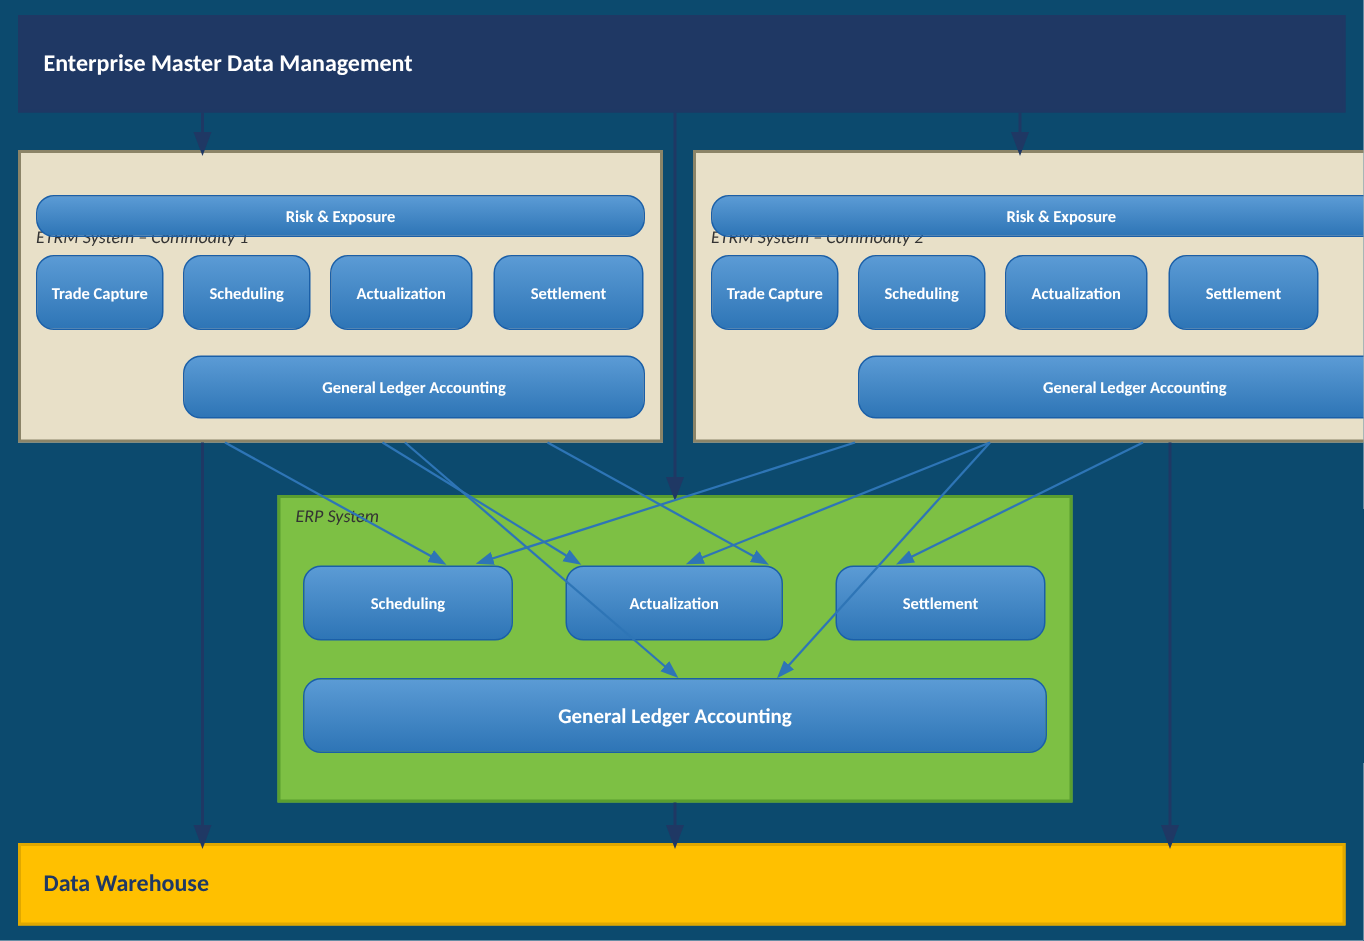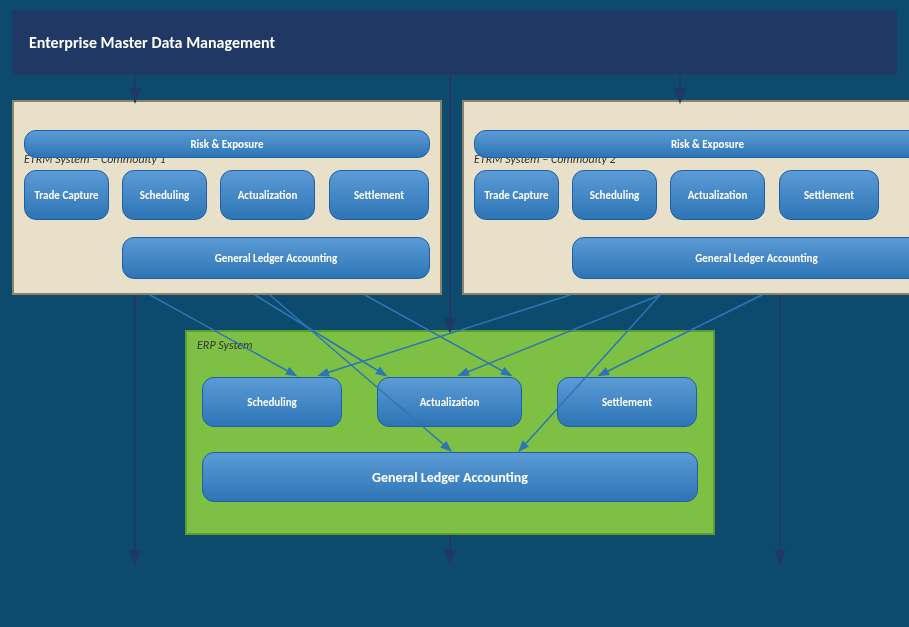--- a/index.html
+++ b/index.html
@@ -196,20 +196,23 @@
 
     <div class="module-box" style="top:45px; left:370px; width:140px; height:50px;">
       <span>Settlement</span>
     </div>
 
     <div class="module-box" style="top:120px; left:15px; right:15px; height:50px; font-size:14px;">
       <span>General Ledger Accounting</span>
     </div>
   </div>
 
+  <div class="datawarehouse-bar">
+    <span>Data Warehouse</span>
+  </div>
 
   <svg class="connectors">
     <defs>
       <marker id="arrow-blue" markerWidth="8" markerHeight="8" refX="6" refY="3" orient="auto">
         <path d="M0,0 L0,6 L8,3 z" fill="#2e75b6"></path>
       </marker>
       <marker id="arrow-dark" markerWidth="8" markerHeight="8" refX="6" refY="3" orient="auto">
         <path d="M0,0 L0,6 L8,3 z" fill="#1f3864"></path>
       </marker>
     </defs>

